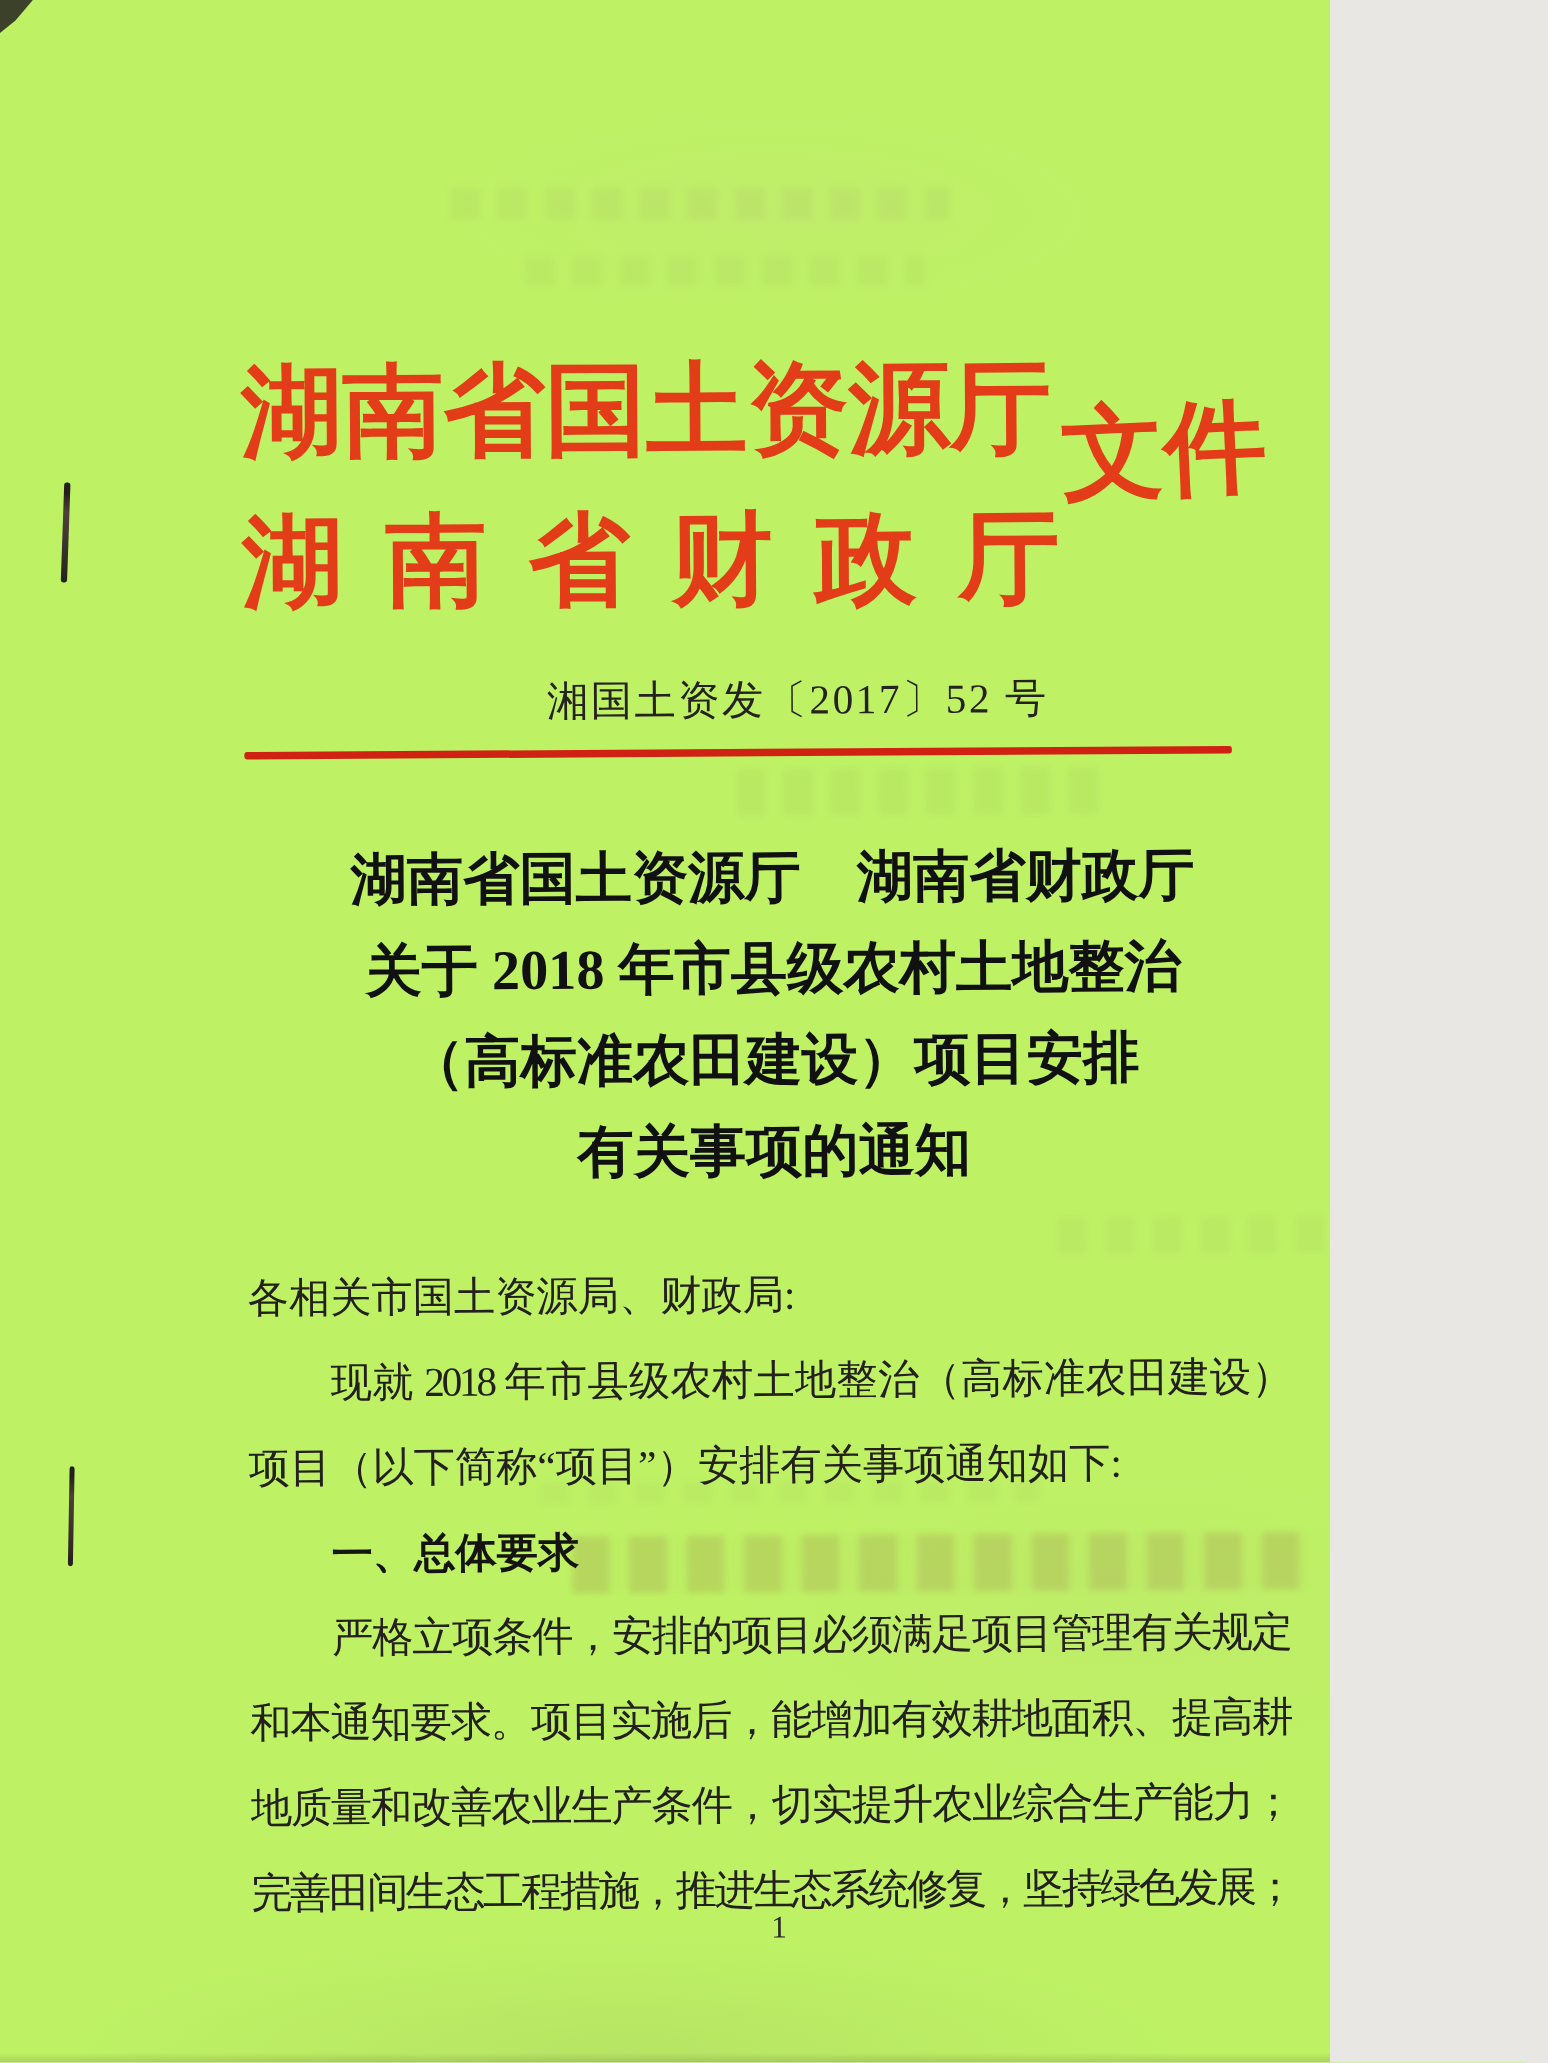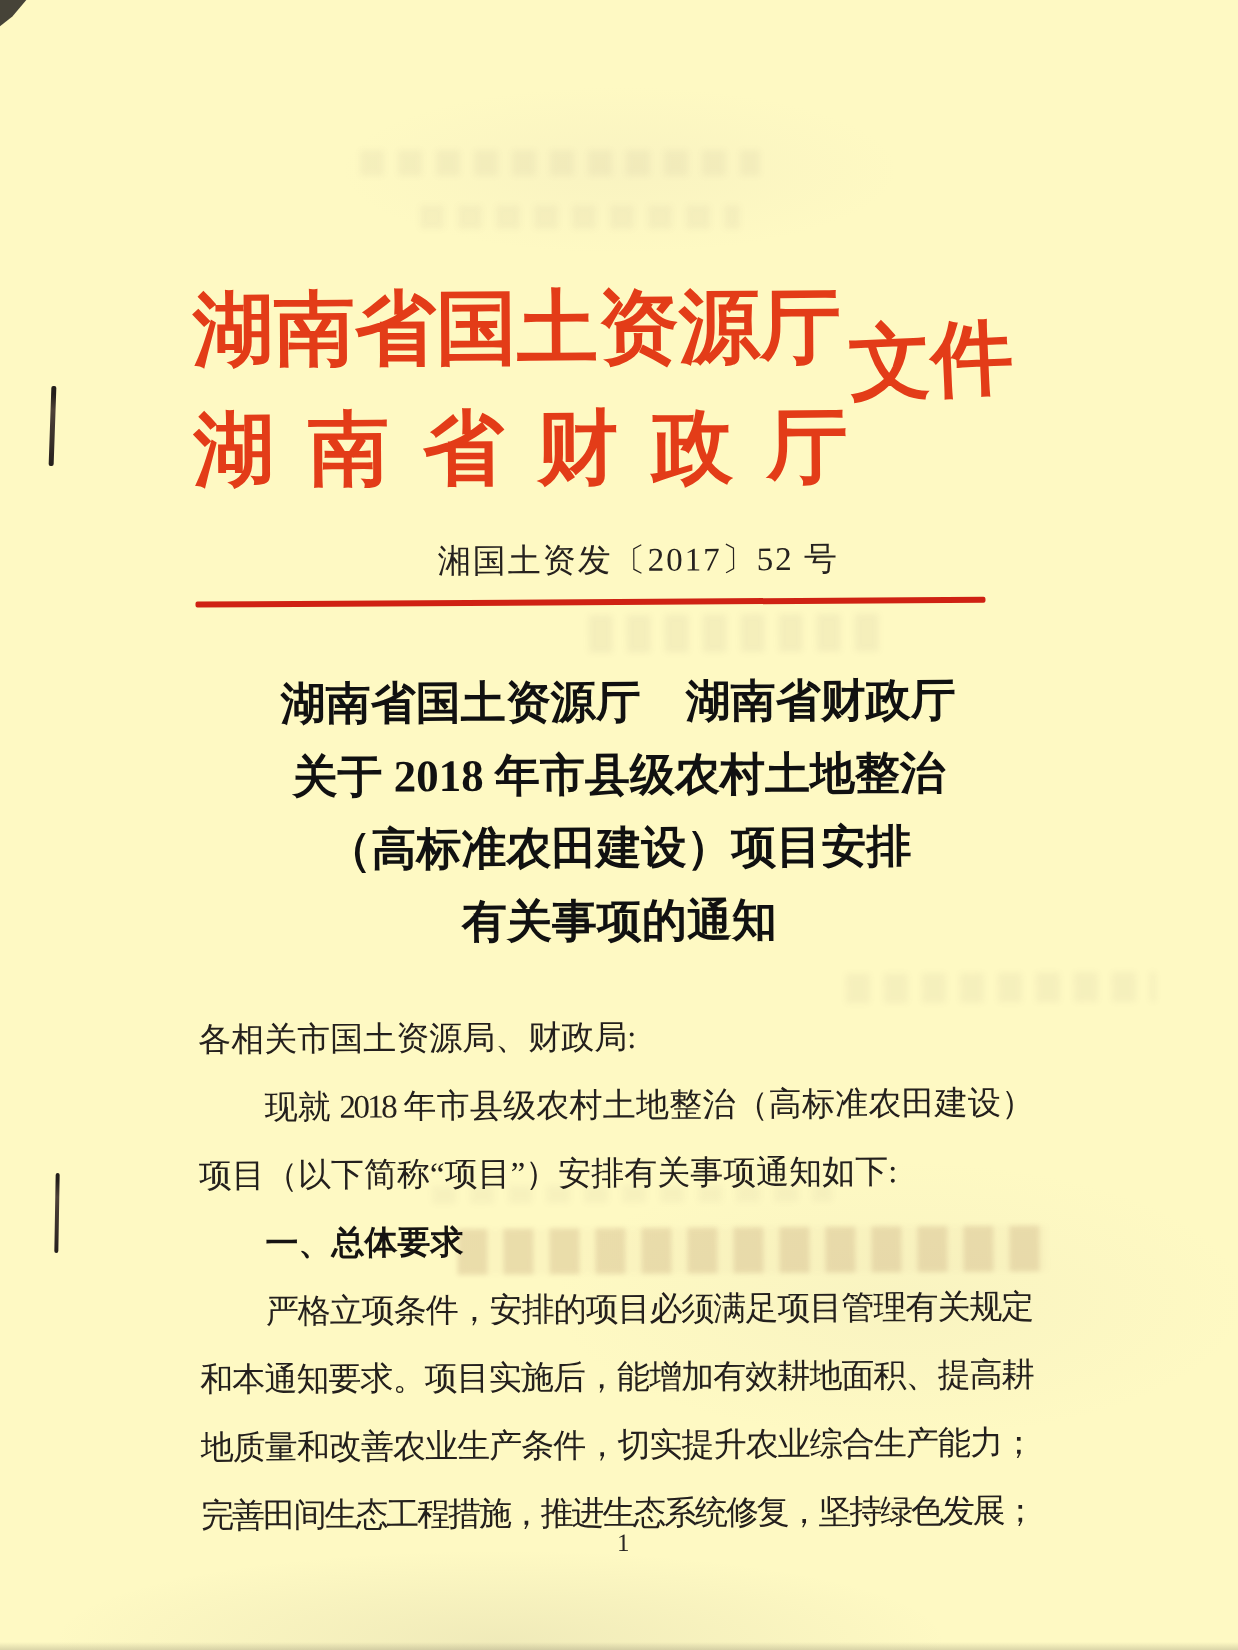--- a/index.html
+++ b/index.html
@@ -4,22 +4,22 @@
 <style>
   * { margin: 0; padding: 0; box-sizing: border-box; }
   html, body { width: 1238px; height: 1650px; }
   body {
     font-family: "Liberation Serif", "DejaVu Serif", serif;
     background: #e9e7e4;
     overflow: hidden;
   }
   .page {
     position: relative;
-    width: 1238px; height: 1650px;
-    background: #fef9c3;
+    width: 1064px; height: 1650px;
+    background: #bef264;
     overflow: hidden;
   }
   
   .page::before {
     content: "";
     position: absolute; inset: 0;
     background:
       radial-gradient(ellipse 400px 120px at 620px 170px, rgba(205,190,175,.10), transparent 70%),
       radial-gradient(ellipse 500px 200px at 900px 1300px, rgba(190,180,170,.08), transparent 70%),
       radial-gradient(ellipse 600px 120px at 500px 1640px, rgba(120,110,100,.10), transparent 75%);

